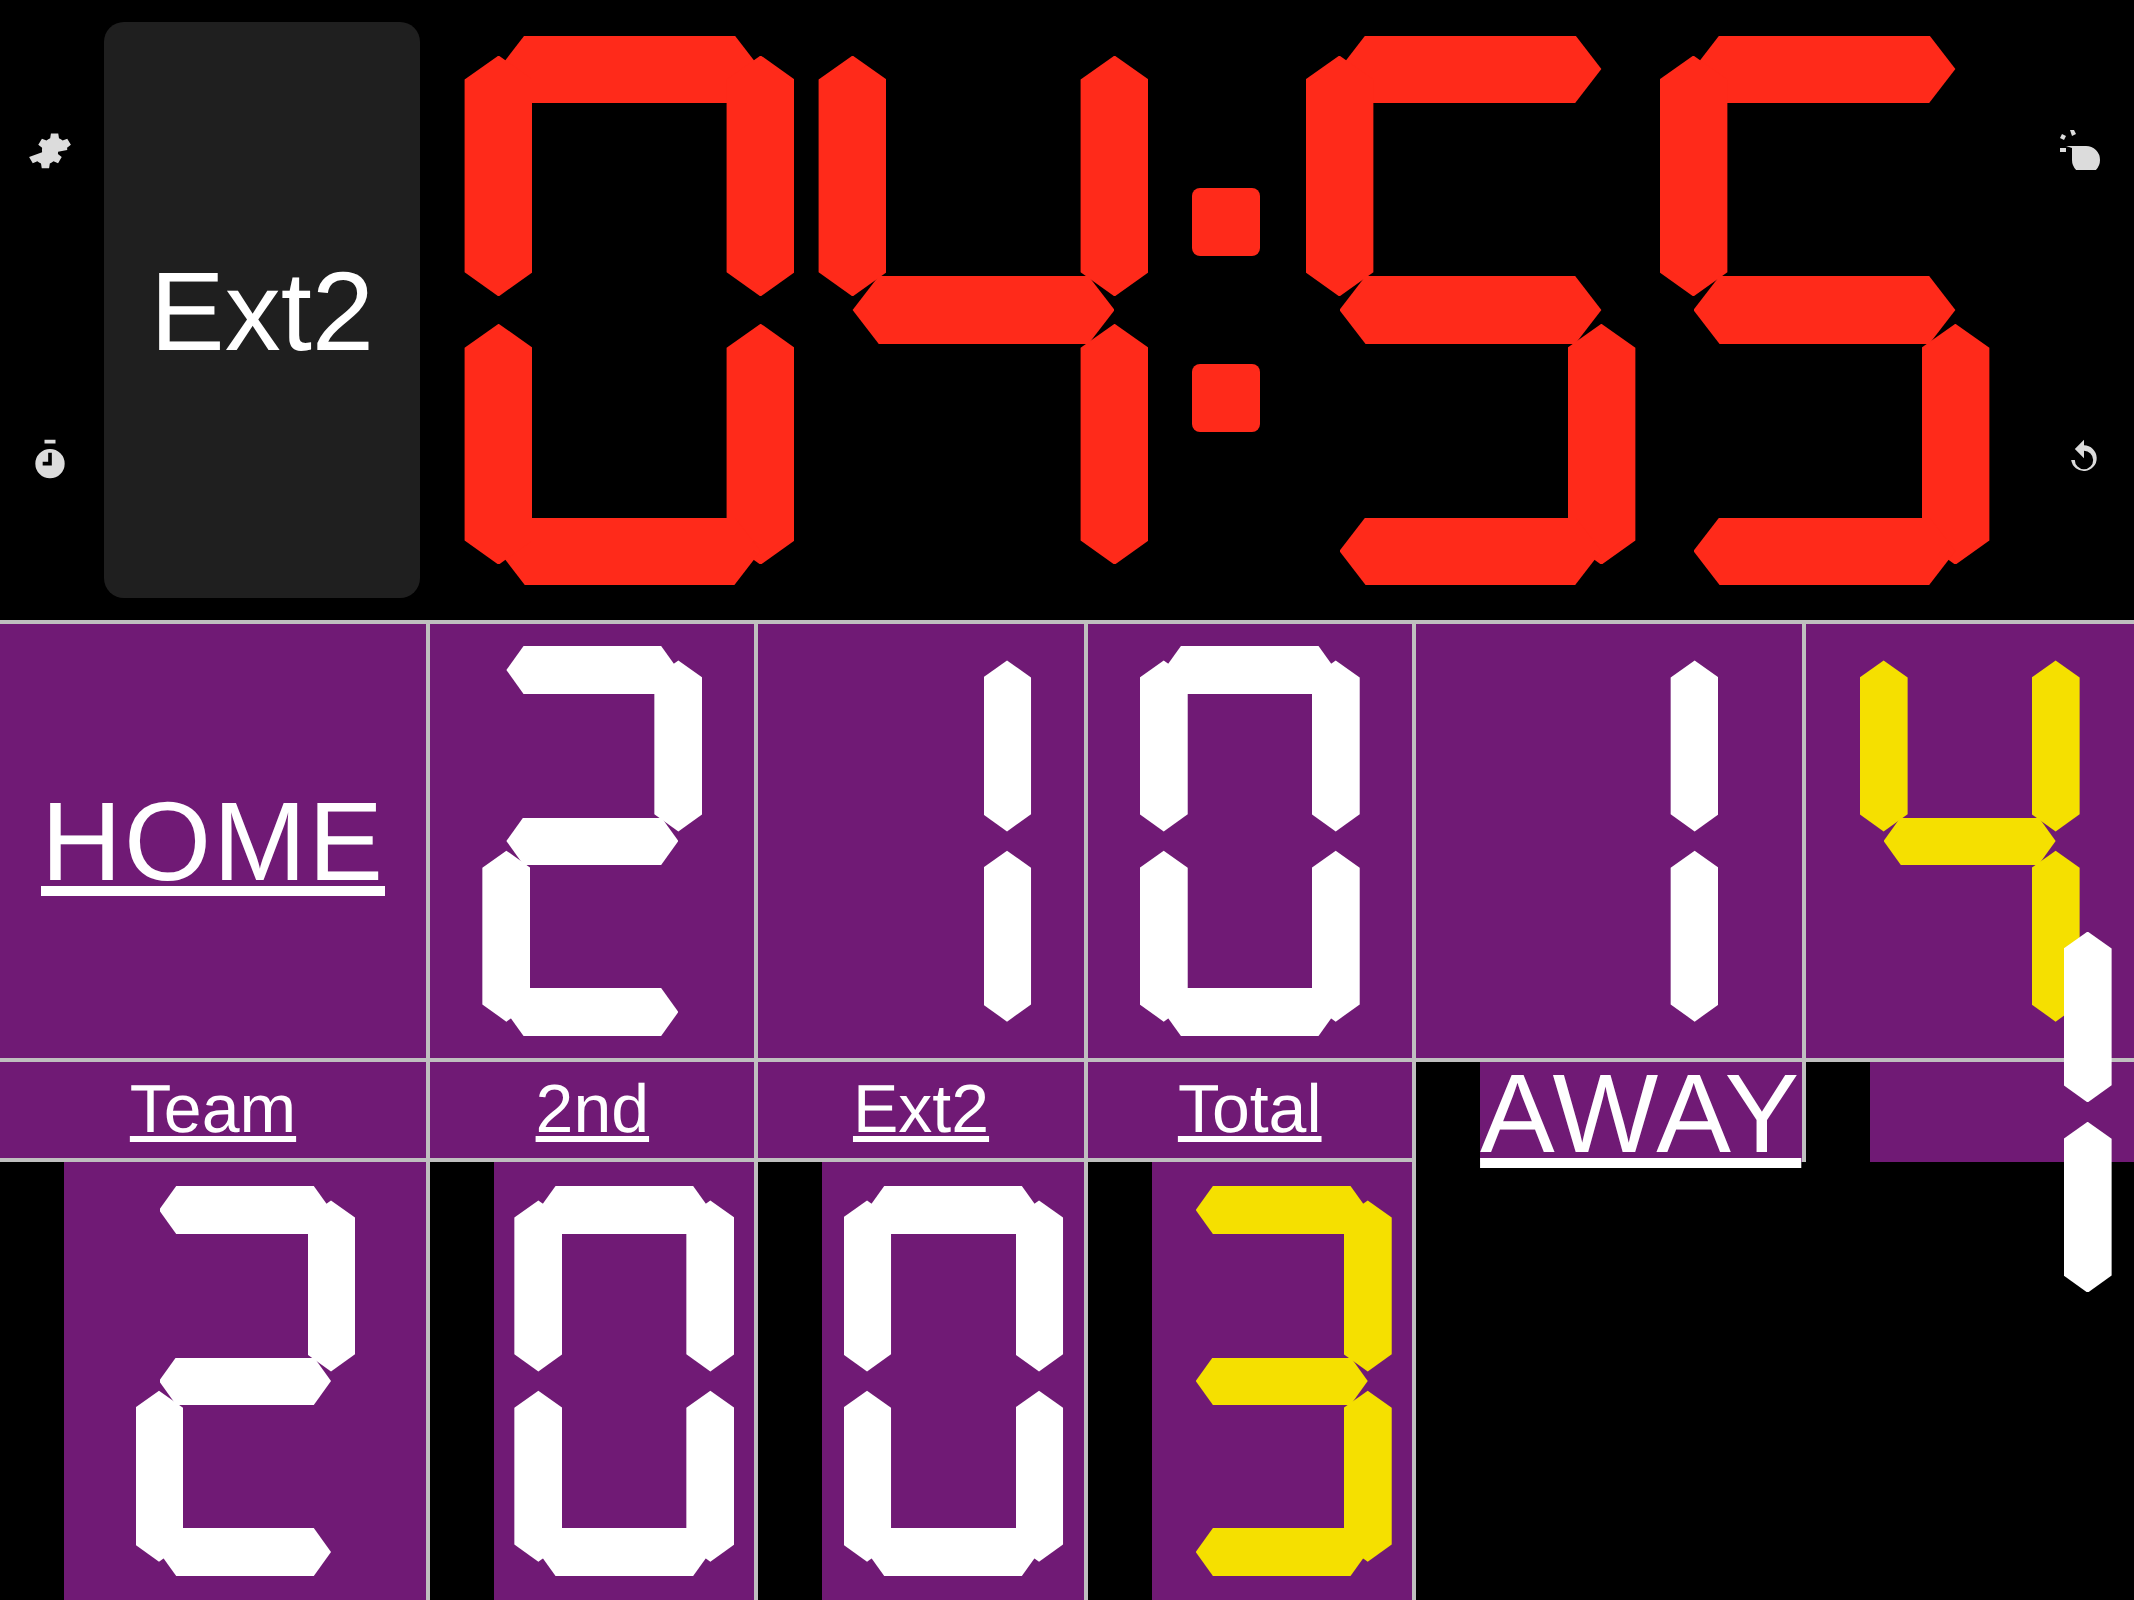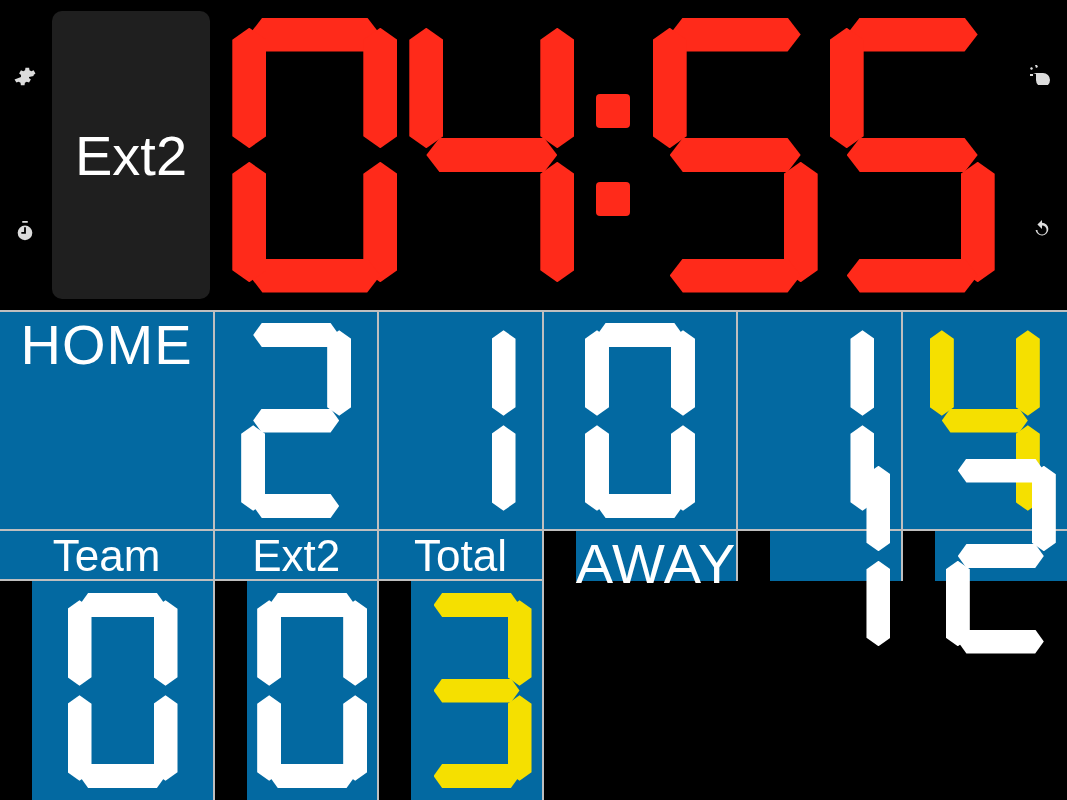--- a/index.html
+++ b/index.html
@@ -49,28 +49,30 @@
     height: 490px;
     display: grid;
     grid-template-columns: 215px repeat(5, 1fr);
     grid-template-rows: 1fr 50px 1fr;
     border-top: 2px solid #bfbfbf;
   }
   .cell {
     border-right: 2px solid #bfbfbf;
     border-bottom: 2px solid #bfbfbf;
     display: flex;
+    align-items: center;
     justify-content: center;
-    background: #0369a1;
+    background: #701a75;
+    text-decoration: underline;
   }
   .cell:last-child-in-row { border-right: none; }
   .grid .cell:nth-child(6n) { border-right: none; }
   .grid > .cell:nth-last-child(-n+6) { border-bottom: none; margin-left: 32px; }
   .team-label { font-size: 56px; font-weight: 400; letter-spacing: 1px; }
-  .hdr { font-size: 44px; }
+  .hdr { font-size: 34px; }
 
   
   .digit {
     position: relative;
     display: inline-block;
   }
   .seg { position: absolute; }
   .on-red  { background: #ff2a1a; }
   .on-white{ background: #fff; }
   .on-yellow{ background: #f5e000; }
@@ -252,20 +254,23 @@
           <span class="seg v f on-yellow"></span>
           <span class="seg h g on-yellow"></span>
         </span>
       </div>
     </div>
 
   <div class="cell hdr">
       <span>Team</span>
     </div>
   <div class="cell hdr">
+      <span>2nd</span>
+    </div>
+  <div class="cell hdr">
       <span>Ext2</span>
     </div>
   <div class="cell hdr">
       <span>Total</span>
     </div>
 
   <div class="cell team-label">
       <span>AWAY</span>
     </div>
   <div class="cell">

